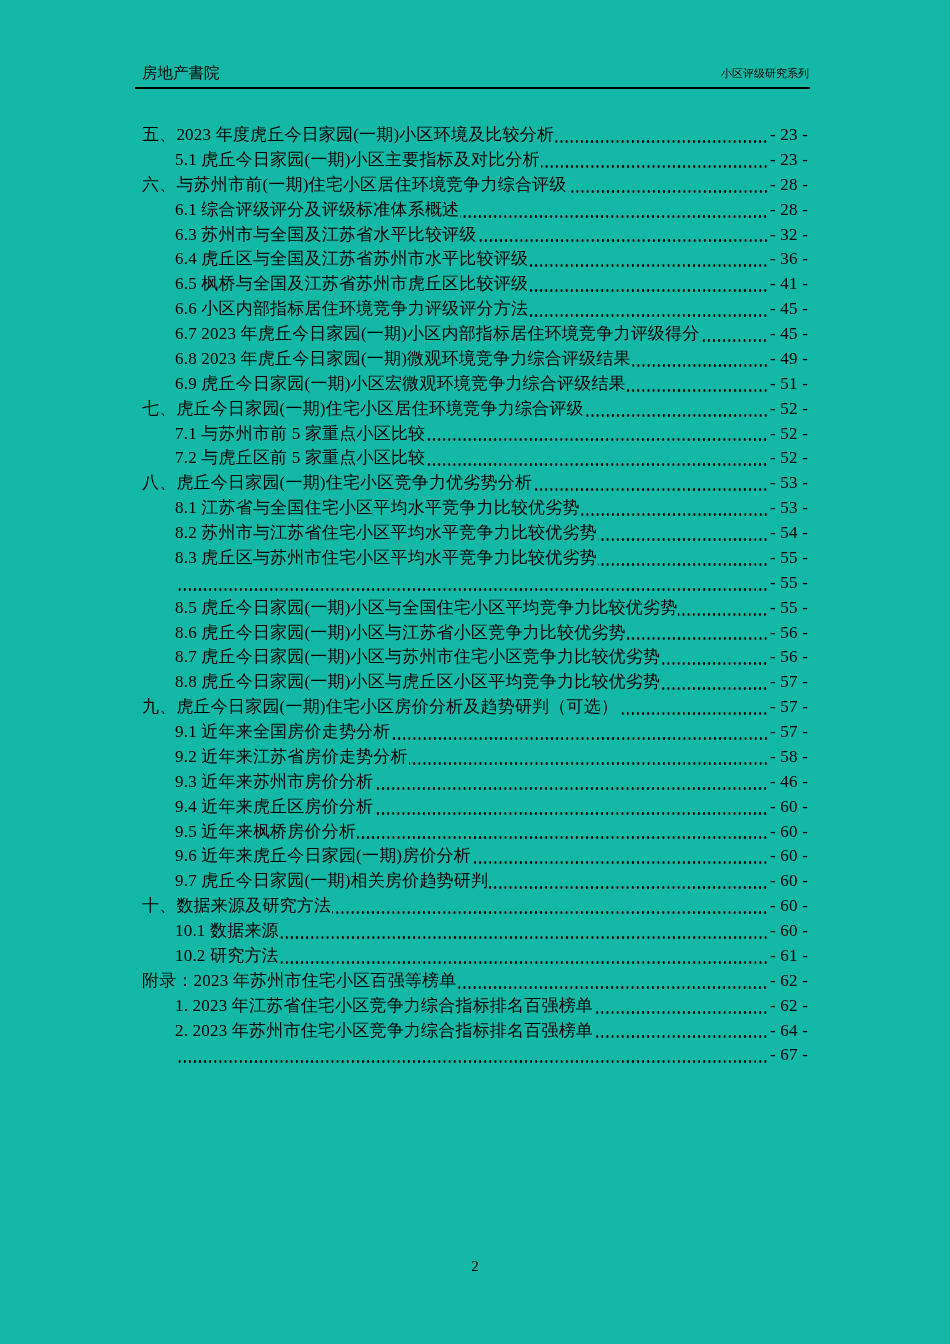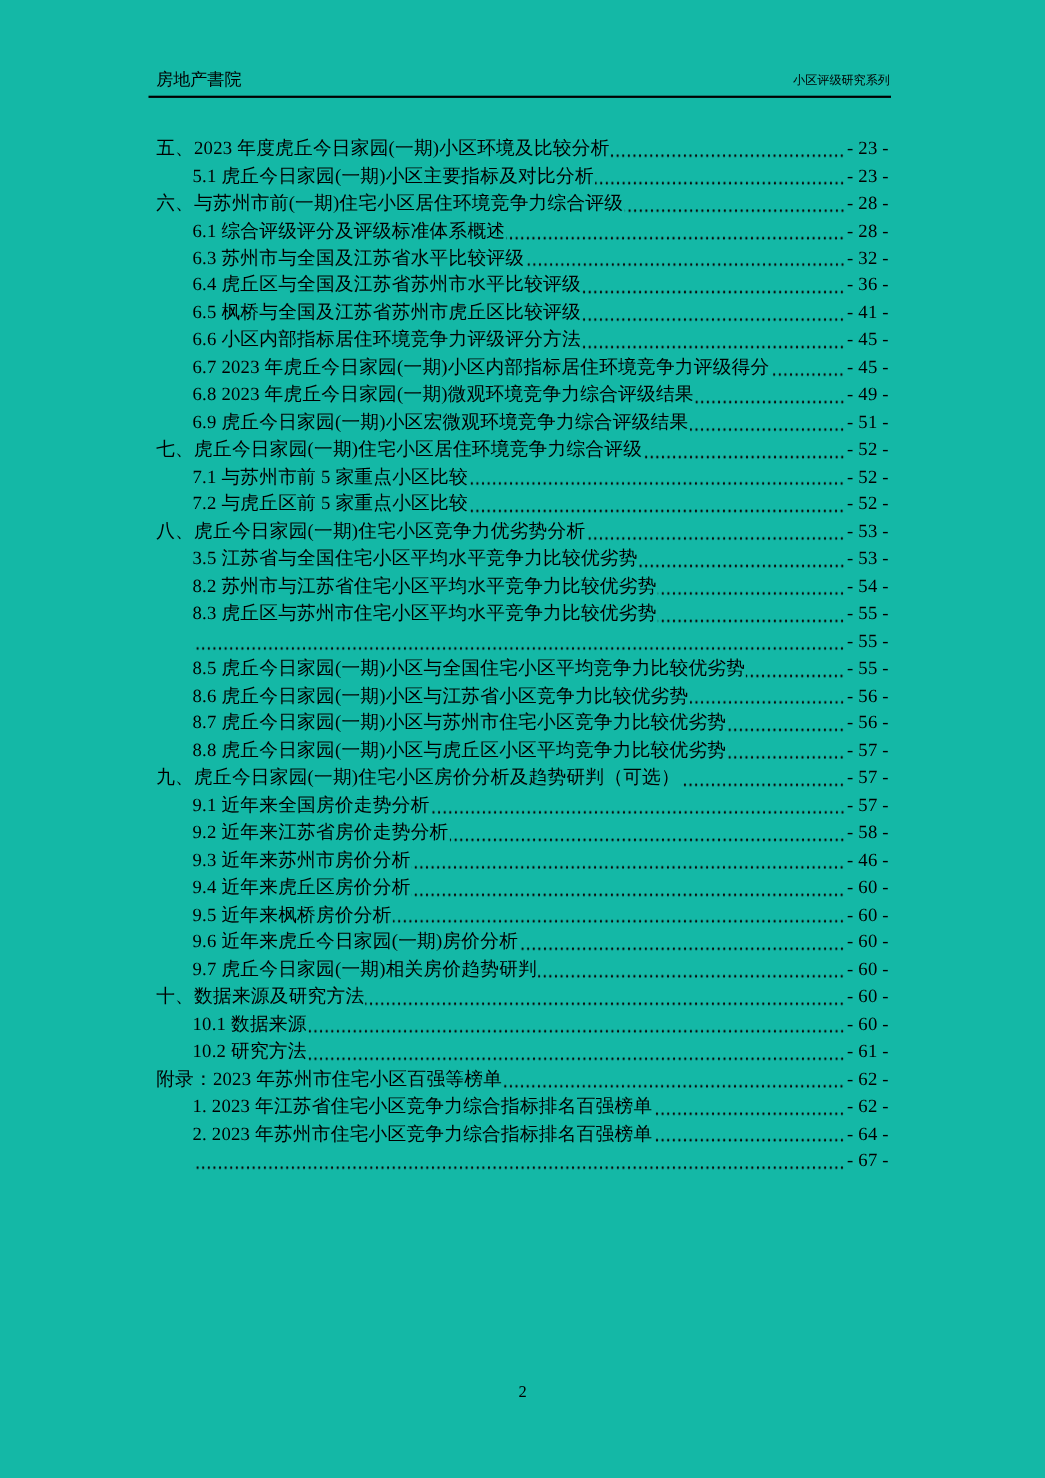--- a/index.html
+++ b/index.html
@@ -179,21 +179,21 @@
         <span class="toc-label">7.2 与虎丘区前 5 家重点小区比较</span>
         <span class="leader"></span>
         <span class="toc-page">- 52 -</span>
       </div>
       <div class="toc-row level-1">
         <span class="toc-label">八、虎丘今日家园(一期)住宅小区竞争力优劣势分析</span>
         <span class="leader"></span>
         <span class="toc-page">- 53 -</span>
       </div>
       <div class="toc-row level-2">
-        <span class="toc-label">3.5 江苏省与全国住宅小区平均水平竞争力比较优劣势</span>
+        <span class="toc-label">8.1 江苏省与全国住宅小区平均水平竞争力比较优劣势</span>
         <span class="leader"></span>
         <span class="toc-page">- 53 -</span>
       </div>
       <div class="toc-row level-2">
         <span class="toc-label">8.2 苏州市与江苏省住宅小区平均水平竞争力比较优劣势</span>
         <span class="leader"></span>
         <span class="toc-page">- 54 -</span>
       </div>
       <div class="toc-row level-2">
         <span class="toc-label">8.3 虎丘区与苏州市住宅小区平均水平竞争力比较优劣势</span>

